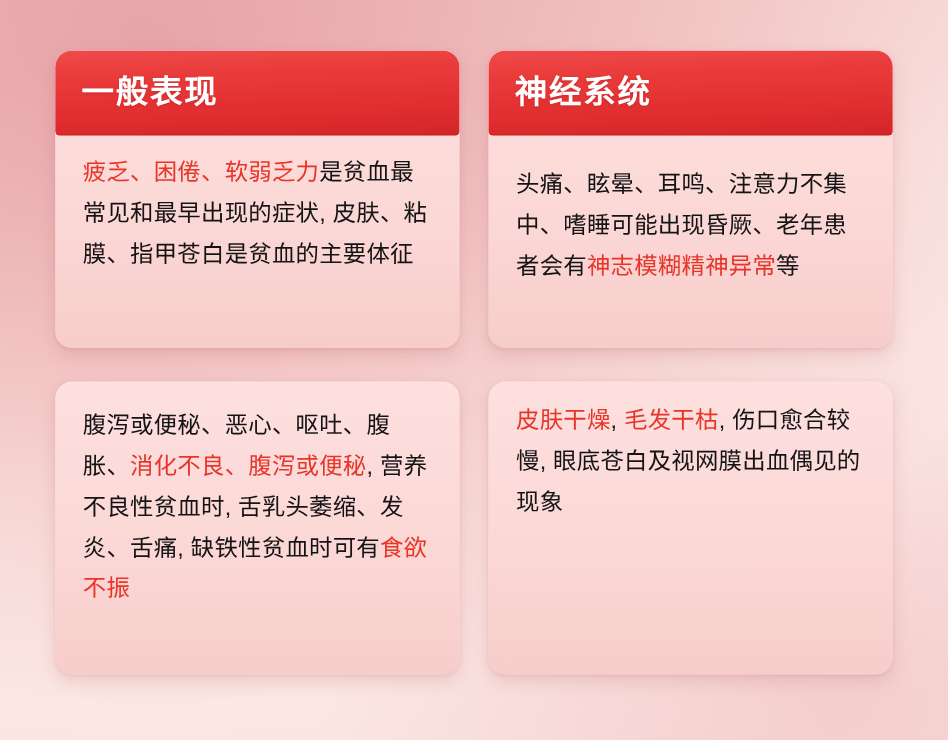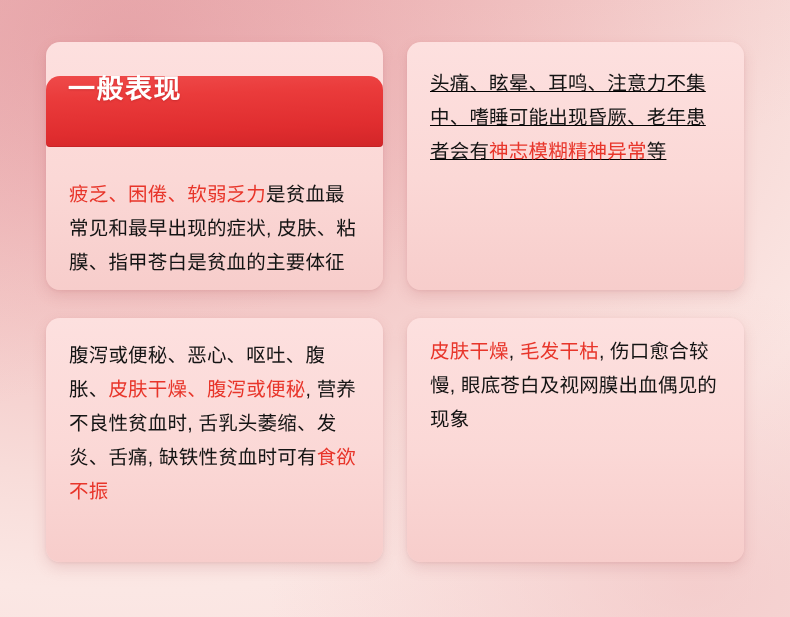--- a/index.html
+++ b/index.html
@@ -62,24 +62,24 @@
     display: flex;
     flex-direction: column;
   }
 
   .card-header {
     height: 71px;
     flex: 0 0 71px;
     box-sizing: border-box;
     padding: 0 22px;
     display: flex;
+    align-items: center;
     border-radius: 14px 14px 4px 4px;
     background: linear-gradient(178deg, #ef4a4a 0%, #ea3b3b 28%, #e02d2f 72%, #d22528 100%);
     box-shadow: inset 0 -1px 0 rgba(150,20,25,0.25);
-    margin-top: 34px;
   }
   .card-header-title {
     color: #ffffff;
     font-size: 27px;
     font-weight: bold;
     letter-spacing: 1.5px;
     line-height: 1;
     text-shadow: 0 1px 2px rgba(150, 20, 25, 0.30);
     white-space: nowrap;
   }
@@ -95,22 +95,22 @@
     line-height: 34px;
     color: #141414;
     letter-spacing: 0.2px;
     word-break: break-all;
   }
   .hl {
     color: #e8352a;
   }
 
   
-  .card--general   .card-body { padding-top: 30px; }
-  .card--nervous   .card-body { padding-top: 24px; text-decoration: underline; }
+  .card--general   .card-body { padding-top: 14px; }
+  .card--nervous   .card-body { padding-top: 24px; }
   .card--digestive .card-body { padding-top: 20px; }
   .card--other     .card-body { padding-top: 16px; }
 </style>
 </head>
 <body>
 
 <div id="page">
 
   <div class="card-grid">
 
@@ -119,31 +119,34 @@
         <div class="card-header-title">一般表现</div>
       </div>
       <div class="card-body">
         <p class="card-text">
           <span class="hl">疲乏、困倦、软弱乏力</span><span>是贫血最常见和最早出现的症状, 皮肤、粘膜、指甲苍白是贫血的主要体征</span>
         </p>
       </div>
     </div>
 
     <div class="card card--nervous">
+      <div class="card-header">
+        <div class="card-header-title">神经系统</div>
+      </div>
       <div class="card-body">
         <p class="card-text">
           <span>头痛、眩晕、耳鸣、注意力不集中、嗜睡可能出现昏厥、老年患者会有</span><span class="hl">神志模糊精神异常</span><span>等</span>
         </p>
       </div>
     </div>
 
     <div class="card card--digestive">
       <div class="card-body">
         <p class="card-text">
-          <span>腹泻或便秘、恶心、呕吐、腹胀、</span><span class="hl">皮肤干燥、腹泻或便秘</span><span>, 营养不良性贫血时, 舌乳头萎缩、发炎、舌痛, 缺铁性贫血时可有</span><span class="hl">食欲不振</span>
+          <span>腹泻或便秘、恶心、呕吐、腹胀、</span><span class="hl">消化不良、腹泻或便秘</span><span>, 营养不良性贫血时, 舌乳头萎缩、发炎、舌痛, 缺铁性贫血时可有</span><span class="hl">食欲不振</span>
         </p>
       </div>
     </div>
 
     <div class="card card--other">
       <div class="card-body">
         <p class="card-text">
           <span class="hl">皮肤干燥</span><span>, </span><span class="hl">毛发干枯</span><span>, 伤口愈合较慢, 眼底苍白及视网膜出血偶见的现象</span>
         </p>
       </div>

